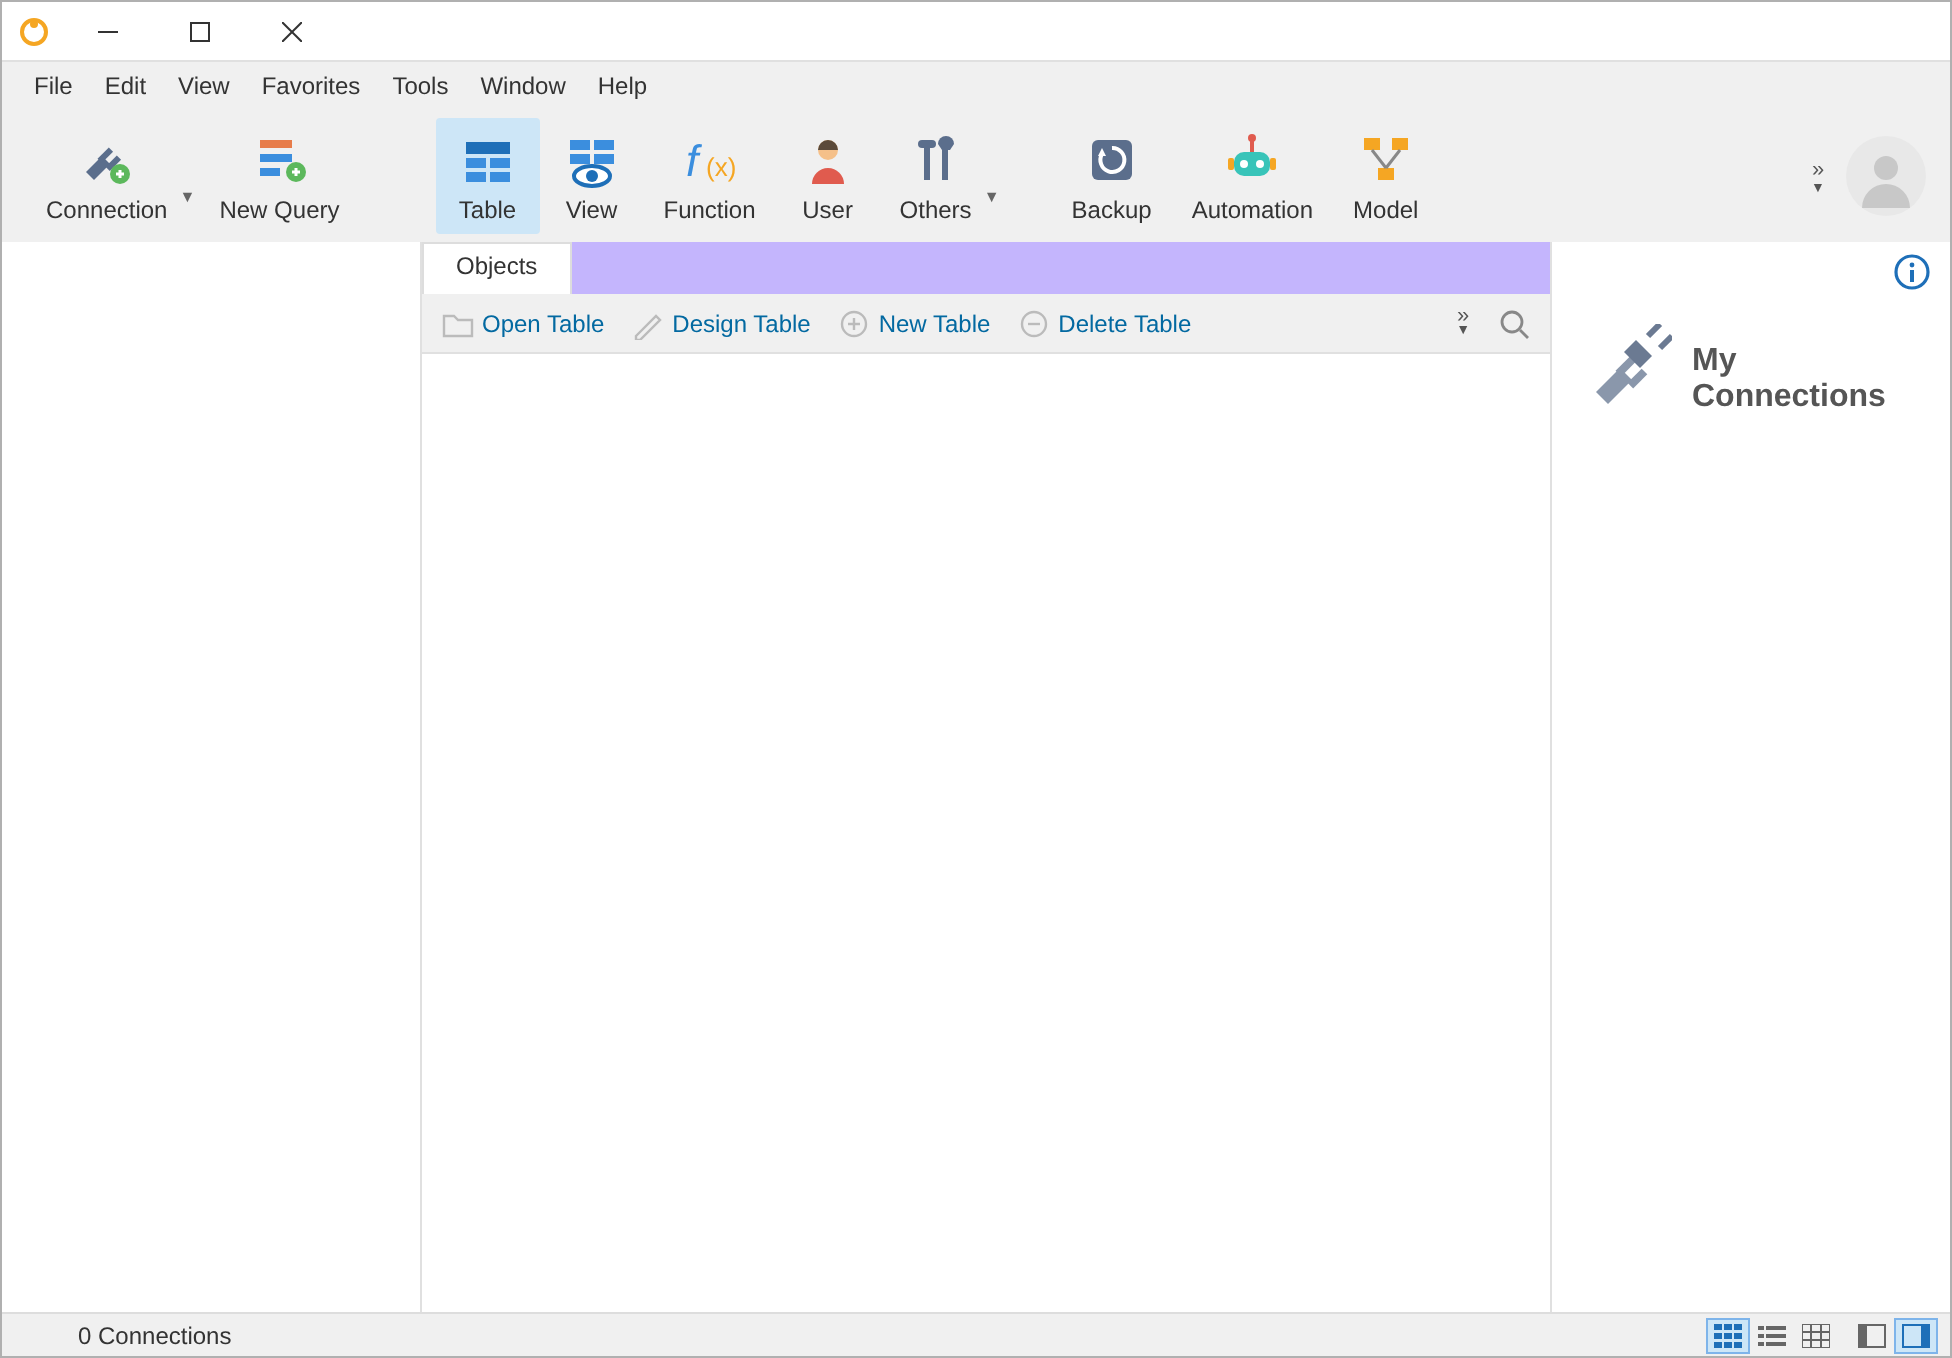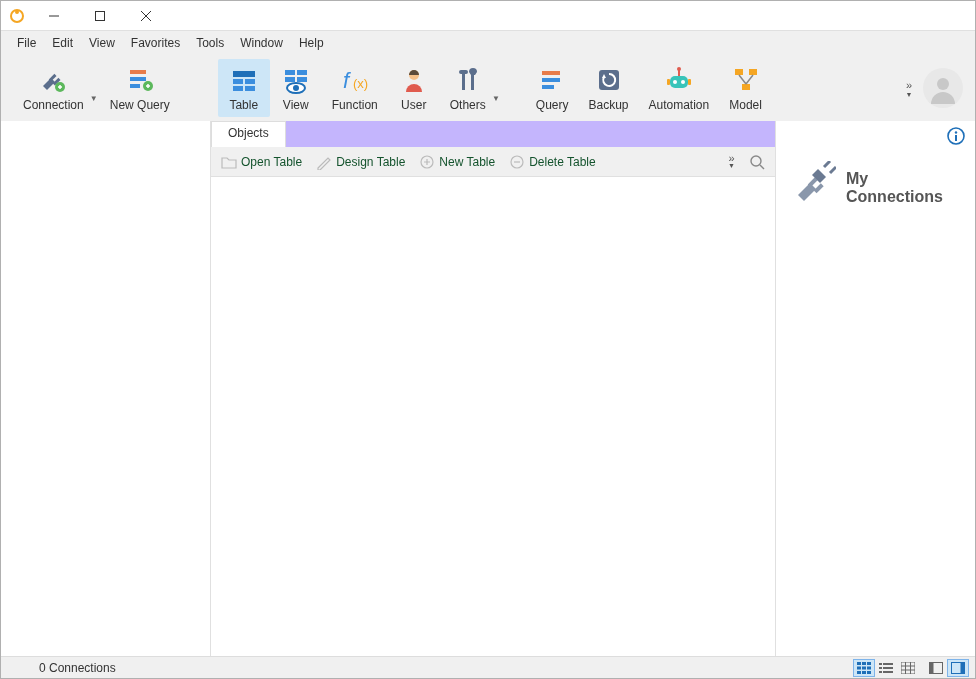--- a/index.html
+++ b/index.html
@@ -32,21 +32,21 @@
   
   .body { flex: 1; display: flex; background: #fff; overflow:hidden;}
   .leftpane { width: 210px; background: #fff; border-right: 1px solid #e0e0e0; }
   .centerpane { flex: 1; display: flex; flex-direction: column; background: #f0f0f0; }
   .rightpane { width: 200px; background: #fff; border-left: 1px solid #e0e0e0; display:flex; flex-direction:column; align-items:center; }
   
   
   .tabstrip { height: 26px; display: flex; background: #c4b5fd; }
   .tab { background: #fff; border: 1px solid #ddd; border-bottom: none; padding: 4px 16px; font-size: 12px; color: #333; cursor:pointer; }
   .subtoolbar { height: 30px; background: #f0f0f0; display: flex; align-items: center; padding: 0 6px; gap: 6px; font-size: 12px; color: #999; border-bottom: 1px solid #e0e0e0; }
-  .subtoolitem { display: flex; align-items: center; gap: 4px; padding: 2px 4px; cursor:pointer; color:#14532d;}
+  .subtoolitem { display: flex; align-items: center; gap: 4px; padding: 2px 4px; cursor:pointer; color:#0369a1;}
   .sub-spacer{flex:1;}
   .content { flex: 1; background: #fff; margin: 0 0 0 0; }
   
   
   .rightpane .info { width:100%; text-align:right; padding:6px 10px 0 0;}
   .rightpane .plug { margin-top: 4px; }
   .rightpane .rlabel { font-size: 16px; font-weight: bold; color: #555; margin-top: 6px; }
   .rightrow{display:flex; align-items:center; gap:10px; padding:8px 12px 0 12px; width:100%;}
   
   
@@ -178,30 +178,20 @@
             <path d="M17 8 a4 4 0 0 1 8 0 l-2 3 h-4 Z" fill="#5b6e8c"></path>
           </svg>
       </span>
       <span class="lbl">Others</span>
       <span class="tool-dropdown-arrow">▼</span>
     </div>
     <div class="tool-sep" style="width:16px;"></div>
     <div class="toolbtn">
       <span class="icon">
         <svg width="32" height="32" viewBox="0 0 32 32">
-            <rect x="6" y="7" width="18" height="4" fill="#e77c4a"></rect>
-            <rect x="6" y="14" width="18" height="4" fill="#3b8ede"></rect>
-            <rect x="6" y="21" width="12" height="4" fill="#3b8ede"></rect>
-          </svg>
-      </span>
-      <span class="lbl">Query</span>
-    </div>
-    <div class="toolbtn">
-      <span class="icon">
-        <svg width="32" height="32" viewBox="0 0 32 32">
             <rect x="6" y="6" width="20" height="20" rx="3" fill="#5b6e8c"></rect>
             <path d="M16 10 a6 6 0 1 1 -5 3" fill="none" stroke="#fff" stroke-width="2"></path>
             <path d="M11 10 l-2 4 l4 0 Z" fill="#fff"></path>
           </svg>
       </span>
       <span class="lbl">Backup</span>
     </div>
     <div class="toolbtn">
       <span class="icon">
         <svg width="32" height="32" viewBox="0 0 32 32">

